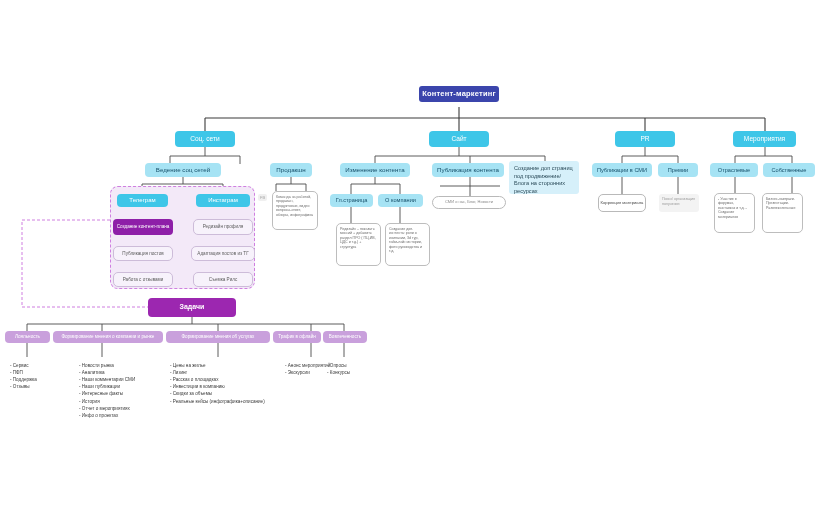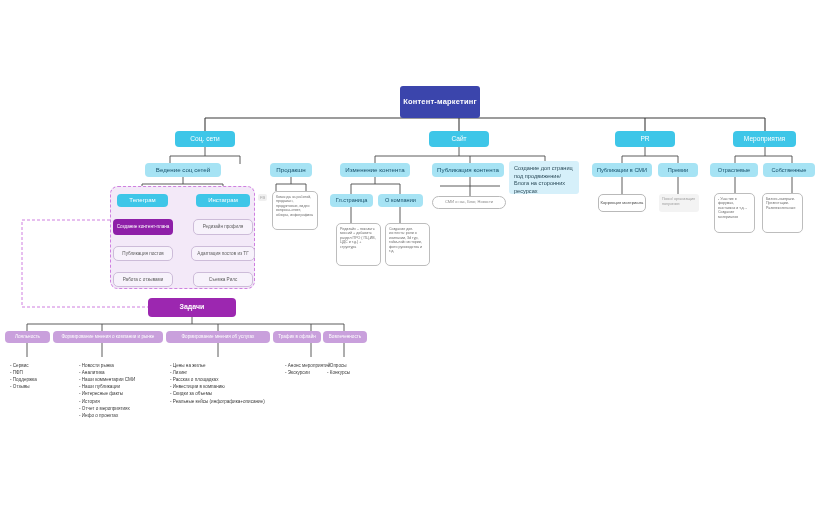--- a/index.html
+++ b/index.html
@@ -164,21 +164,21 @@
     </g>
 
     <g stroke="#cf7fe0" stroke-width="1" fill="none" stroke-dasharray="3,2">
       <path d="M110,220 L22,220 L22,307 L148,307"></path>
     </g>
     <polygon points="148,304 155,307 148,310" fill="#cf7fe0"></polygon>
   </svg>
 
   <div class="group-dashed" style="left:110px;top:186px;width:145px;height:103px;"></div>
 
-  <div class="node root" style="left:400px;top:86px;width:80px;height:32px;">Контент-маркетинг</div>
+  <div class="node root" style="left:419px;top:86px;width:80px;height:16px;">Контент-маркетинг</div>
 
   <div class="node cyan" style="left:175px;top:131px;width:60px;height:16px;">Соц. сети</div>
 
   <div class="node cyan" style="left:429px;top:131px;width:60px;height:16px;">Сайт</div>
 
   <div class="node cyan" style="left:615px;top:131px;width:60px;height:16px;">PR</div>
 
   <div class="node cyan" style="left:733px;top:131px;width:63px;height:16px;">Мероприятия</div>
 
   <div class="node cyan-lite" style="left:145px;top:163px;width:76px;height:14px;">Ведение соц сетей</div>

